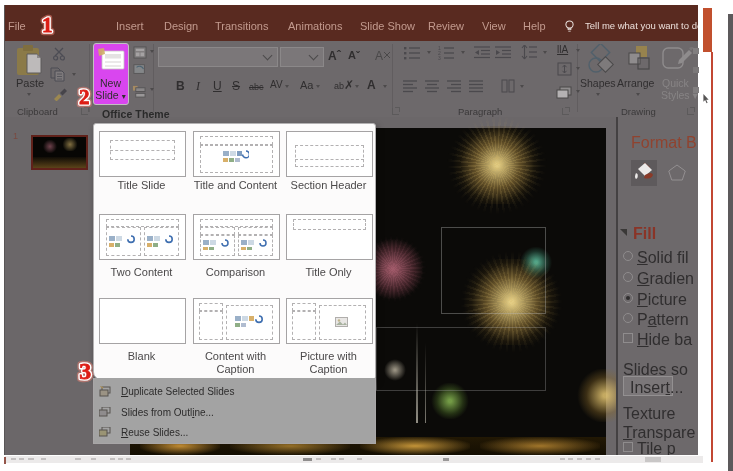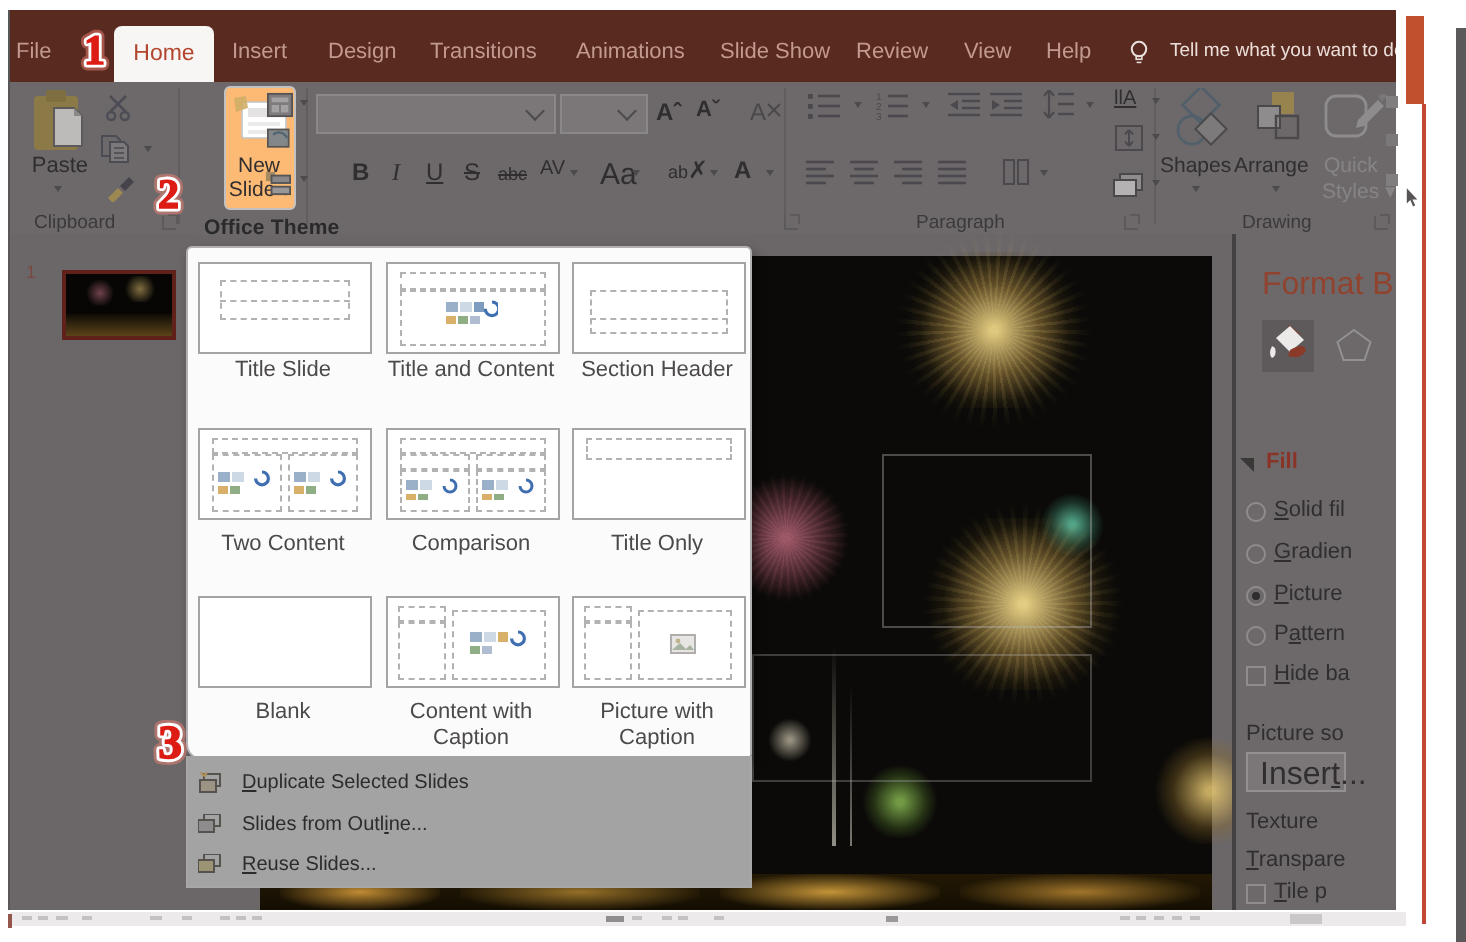--- a/index.html
+++ b/index.html
@@ -15,33 +15,33 @@
 
 #ribbon{left:4px;top:41px;width:694px;height:76px;background:#6d696b;}
 .vsep{position:absolute;top:3px;height:68px;width:1px;background:#615d5f;}
 .glabel{position:absolute;top:65px;font-size:9.5px;color:#3b393a;}
 .launch{position:absolute;top:67px;width:6px;height:6px;border-left:1px solid #5c5a5b;border-bottom:1px solid #5c5a5b;}
 .launch:after{content:"";position:absolute;right:-1px;top:-1px;width:4px;height:4px;border-right:1px solid #5c5a5b;border-top:1px solid #5c5a5b;}
 .dk{color:#454348;}
 .icn{position:absolute;}
 .dd{position:absolute;width:0;height:0;border-left:2.5px solid transparent;border-right:2.5px solid transparent;border-top:3.5px solid #4c4a4b;}
 
-#newslide{position:absolute;left:89px;top:2px;width:34px;height:60px;background:#fdba74;
-  border:1px solid #c2c0c1;border-radius:3px;margin-left:19px;}
+#newslide{position:absolute;left:89px;top:2px;width:34px;height:60px;background:#d946ef;
+  border:1px solid #c2c0c1;border-radius:3px;}
 
 .combo{position:absolute;height:18px;border:1px solid #8b8889;background:#7b7779;}
 .chev{position:absolute;width:6px;height:6px;border-right:1.3px solid #4c4a4b;border-bottom:1.3px solid #4c4a4b;transform:rotate(45deg);}
 
 #panelL{left:4px;top:117px;width:89px;height:338px;background:#6b6769;}
 #canvas{left:93px;top:117px;width:523px;height:338px;background:#6b6769;}
 #photo{left:37px;top:11px;width:476px;height:309px;background:#0b0a08;}
 #goldband{left:37px;top:320px;width:476px;height:18px;}
 #panedivider{left:616px;top:117px;width:2px;height:338px;background:#444142;}
 #pane{left:618px;top:117px;width:80px;height:338px;background:#6d696b;overflow:hidden;}
-.pt{position:absolute;font-size:11px;color:#302e2f;white-space:nowrap;}
+.pt{position:absolute;font-size:16px;color:#302e2f;white-space:nowrap;}
 .radio{position:absolute;width:8px;height:8px;border:1px solid #8f8c8d;border-radius:50%;background:#6d696b;}
 .chk{position:absolute;width:8px;height:8px;border:1px solid #8f8c8d;background:#6d696b;}
 
 #gallery{left:93px;top:123px;width:281px;height:255px;background:#fcfbfb;
   border:1px solid #b2b0b1;border-radius:3px 3px 3px 8px;box-shadow:2px 3px 6px rgba(0,0,0,0.35);}
 .card{position:absolute;width:85px;height:44px;background:#fff;border:1px solid #a5a3a4;}
 .clabel{position:absolute;font-size:11px;color:#4b494a;text-align:center;width:93px;line-height:13px;}
 .dash{position:absolute;border:1px dashed #b3b1b2;}
 .dashh{position:absolute;border-top:1px dashed #b3b1b2;}
 #menu{left:93px;top:378px;width:281px;height:65px;background:#a3a3a3;
@@ -55,21 +55,20 @@
 #darkbar{left:728px;top:14px;width:5px;height:457px;background:#5c595b;}
 #status{left:5px;top:456px;width:698px;height:7px;background:#eceaea;}
 #statustick{left:4px;top:457px;width:2px;height:7px;background:#94554a;}
 .sm{position:absolute;top:2px;height:2px;background:#c4c1c1;}
 </style>
 </head>
 <body>
 
 <div class="abs" id="tabbar">
   <span class="tab" style="left:4px;">File</span>
-  <div id="hometab">Home</div>
   <span class="tab" style="left:112px;">Insert</span>
   <span class="tab" style="left:160px;">Design</span>
   <span class="tab" style="left:211px;">Transitions</span>
   <span class="tab" style="left:284px;">Animations</span>
   <span class="tab" style="left:356px;">Slide Show</span>
   <span class="tab" style="left:424px;">Review</span>
   <span class="tab" style="left:478px;">View</span>
   <span class="tab" style="left:519px;">Help</span>
   <svg class="abs" style="left:560px;top:14px;" width="11" height="15" viewBox="0 0 14 19">
     <circle cx="7" cy="7" r="4.6" fill="none" stroke="#e8e0dc" stroke-width="1.3"></circle>
@@ -157,21 +156,21 @@
     <text x="1" y="12" font-size="12" fill="#4a4849" font-family="Liberation Sans">A</text>
     <path d="M10 10 l6 -6 M10 4 l6 6" stroke="#4a4849" stroke-width="1"></path>
   </svg>
   <div class="pt dk" style="left:172px;top:38px;font-weight:bold;font-size:12px;">B</div>
   <div class="pt dk" style="left:192px;top:38px;font-style:italic;font-size:12px;font-family:'Liberation Serif',serif;">I</div>
   <div class="pt dk" style="left:209px;top:38px;font-size:12px;text-decoration:underline;">U</div>
   <div class="pt dk" style="left:228px;top:38px;font-size:12px;text-decoration:line-through;">S</div>
   <div class="pt dk" style="left:245px;top:41px;font-size:9px;text-decoration:line-through;">abc</div>
   <div class="pt dk" style="left:266px;top:38px;font-size:10px;">AV</div>
   <div class="dd" style="left:281px;top:44px;"></div>
-  <div class="pt dk" style="left:296px;top:38px;font-size:15px;">Aa</div>
+  <div class="pt dk" style="left:296px;top:38px;font-size:11px;">Aa</div>
   <div class="dd" style="left:312px;top:44px;"></div>
   <div class="pt dk" style="left:330px;top:37px;font-size:9px;">ab<span style="font-size:12px;">✗</span></div>
   <div class="dd" style="left:351px;top:44px;"></div>
   <div class="pt dk" style="left:363px;top:37px;font-size:12px;font-weight:bold;">A</div>
   <div class="dd" style="left:379px;top:44px;"></div>
 </div>
 
 <div class="abs" style="left:4px;top:41px;width:694px;height:76px;pointer-events:none;">
   <svg class="icn" style="left:400px;top:5px;" width="17" height="14" viewBox="0 0 17 14">
     <g stroke="#4b494d" stroke-width="1.3">
@@ -351,21 +350,21 @@
   <div class="pt" style="left:19px;top:132px;"><span class="u">S</span>olid fil</div>
   <div class="radio" style="left:5px;top:155px;"></div>
   <div class="pt" style="left:19px;top:153px;"><span class="u">G</span>radien</div>
   <div class="radio" style="left:5px;top:176px;"></div>
   <div class="abs" style="left:7.5px;top:178.5px;width:4px;height:4px;border-radius:50%;background:#2f2d2e;"></div>
   <div class="pt" style="left:19px;top:174px;"><span class="u">P</span>icture</div>
   <div class="radio" style="left:5px;top:196px;"></div>
   <div class="pt" style="left:19px;top:194px;">P<span class="u">a</span>ttern</div>
   <div class="chk" style="left:5px;top:216px;"></div>
   <div class="pt" style="left:19px;top:214px;"><span class="u">H</span>ide ba</div>
-  <div class="pt" style="left:5px;top:244px;">Picture so</div>
+  <div class="pt" style="left:5px;top:244px;">Slides so</div>
   <div class="abs" style="left:5px;top:259px;width:48px;height:18px;background:#7b7779;border:1px solid #939091;">
     <div class="pt" style="left:6px;top:2px;font-size:16px;">Inser<span class="u">t</span>...</div>
   </div>
   <div class="pt" style="left:5px;top:288px;">Texture</div>
   <div class="pt" style="left:5px;top:307px;"><span class="u">T</span>ranspare</div>
   <div class="chk" style="left:5px;top:325px;"></div>
   <div class="pt" style="left:19px;top:323px;"><span class="u">T</span>ile p</div>
 </div>
 
 <div class="abs" style="left:102px;top:108px;font-size:10.5px;font-weight:bold;color:#2a2a2a;letter-spacing:0.1px;">Office Theme</div>

